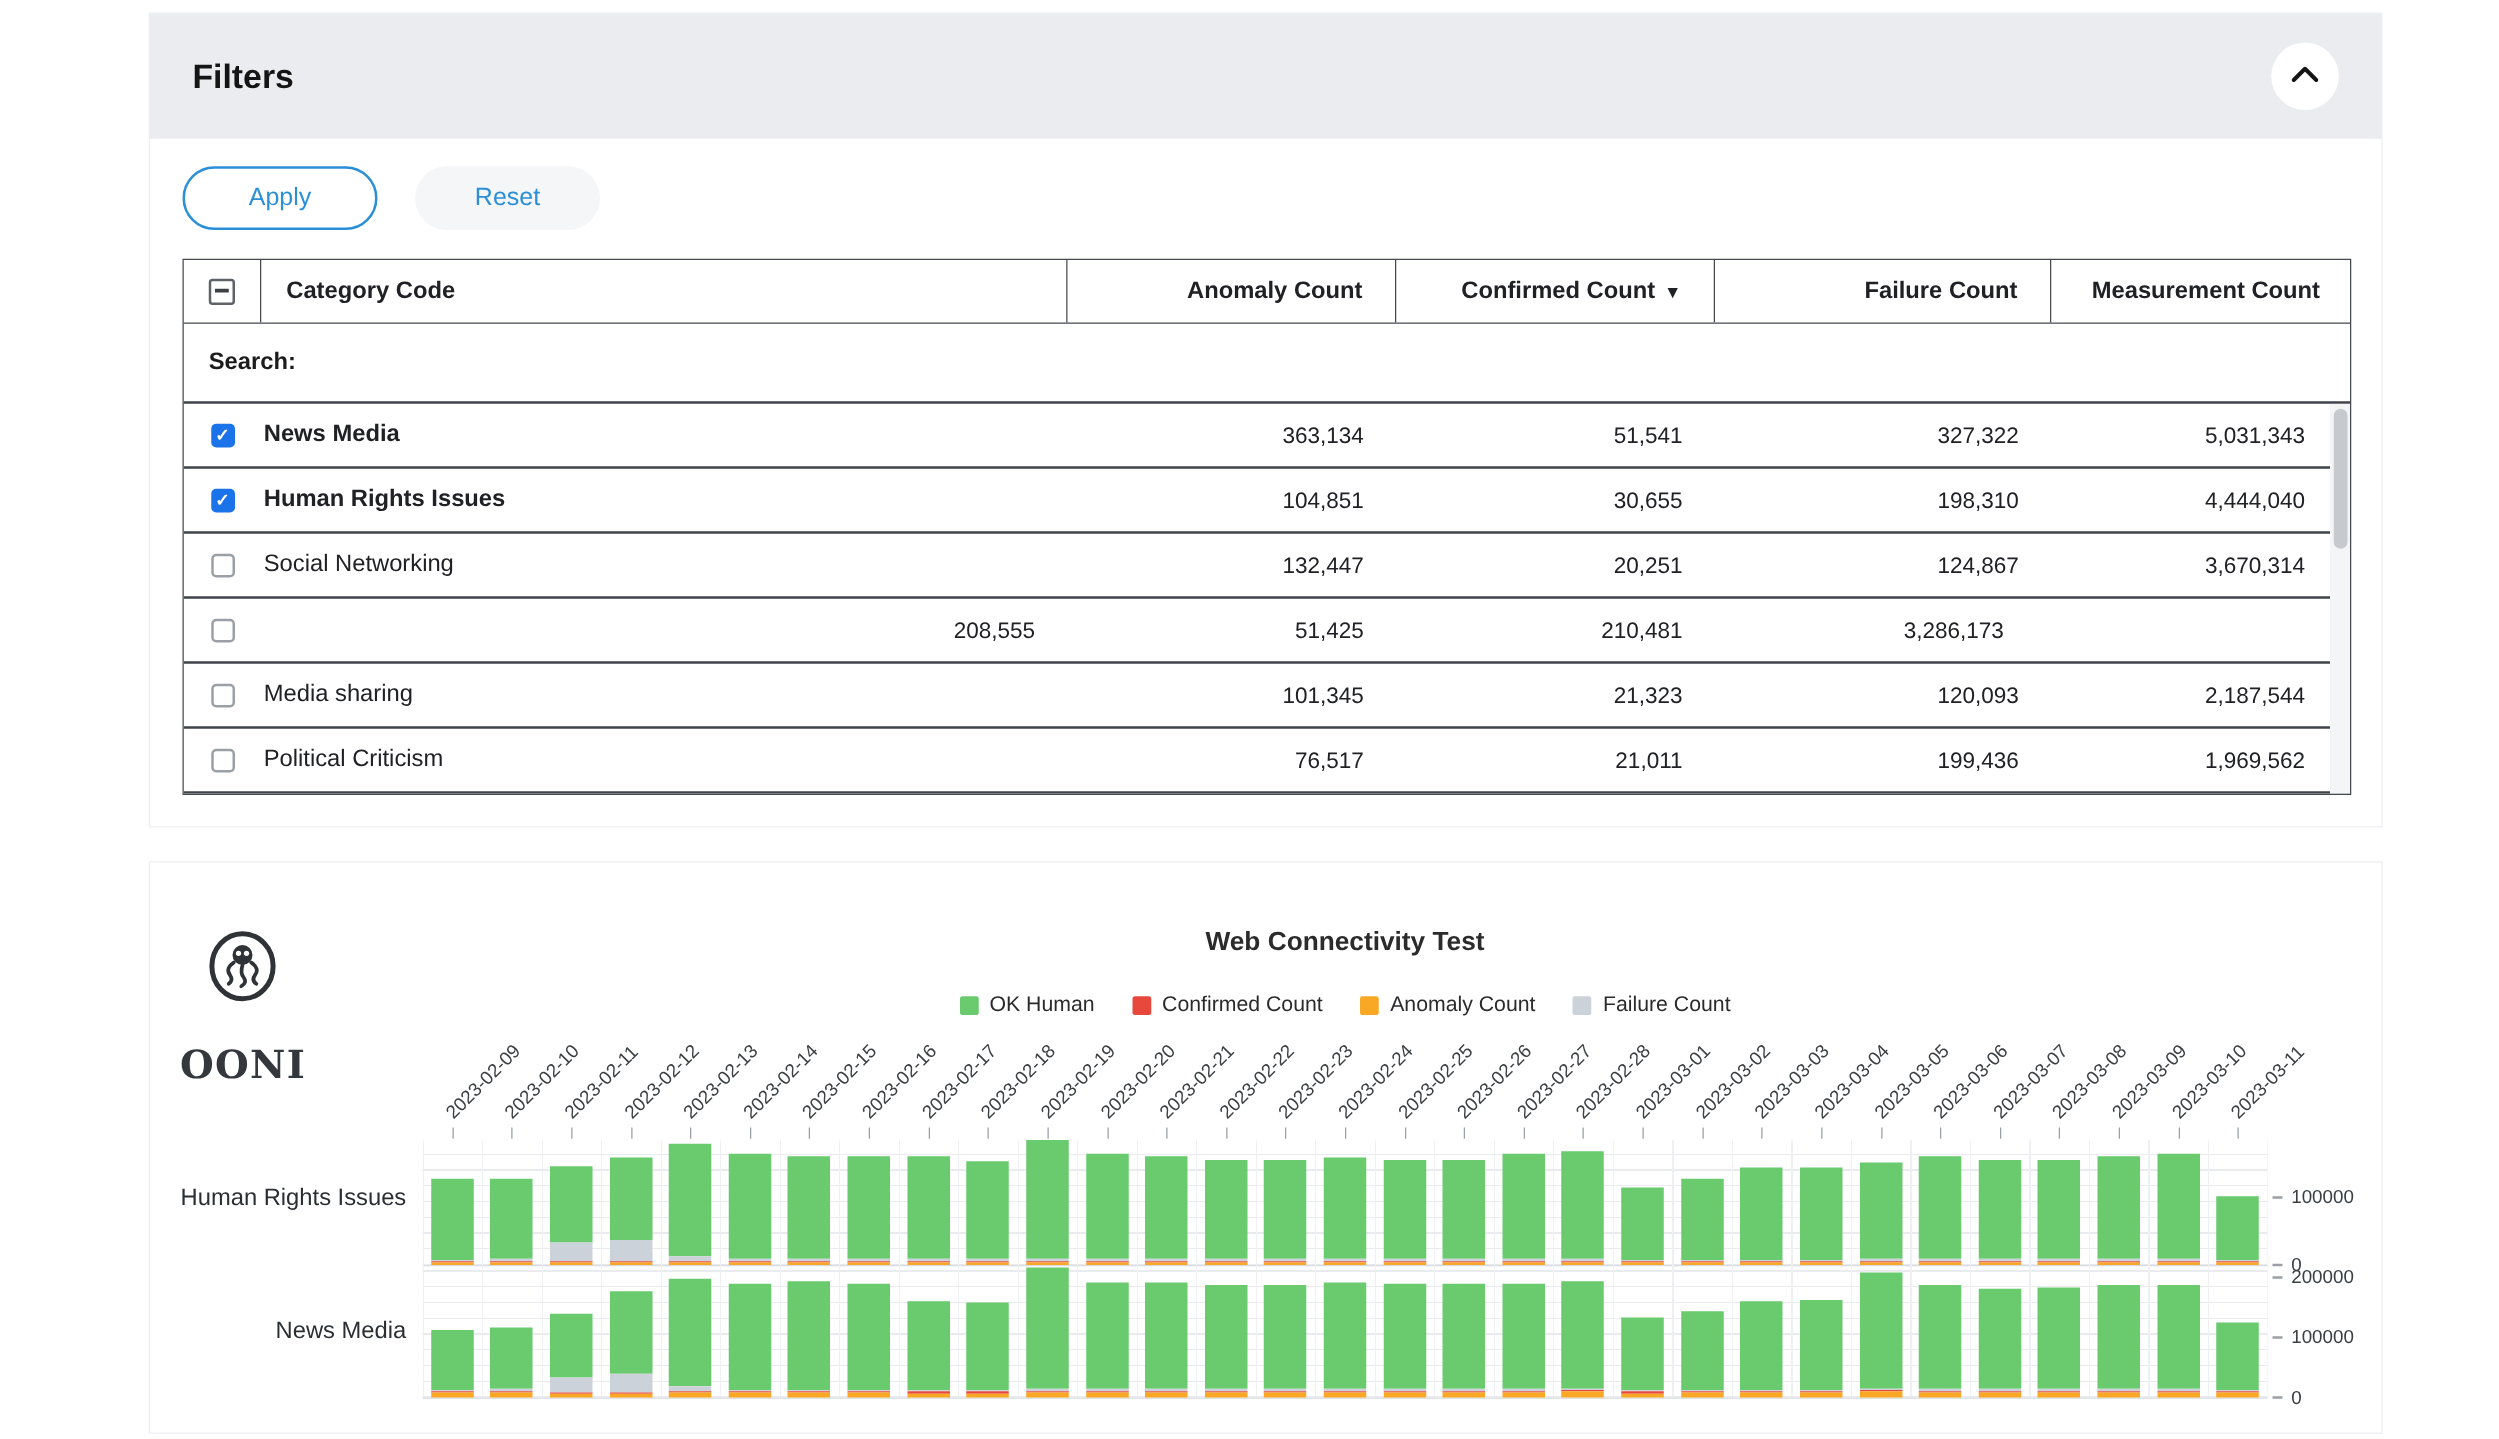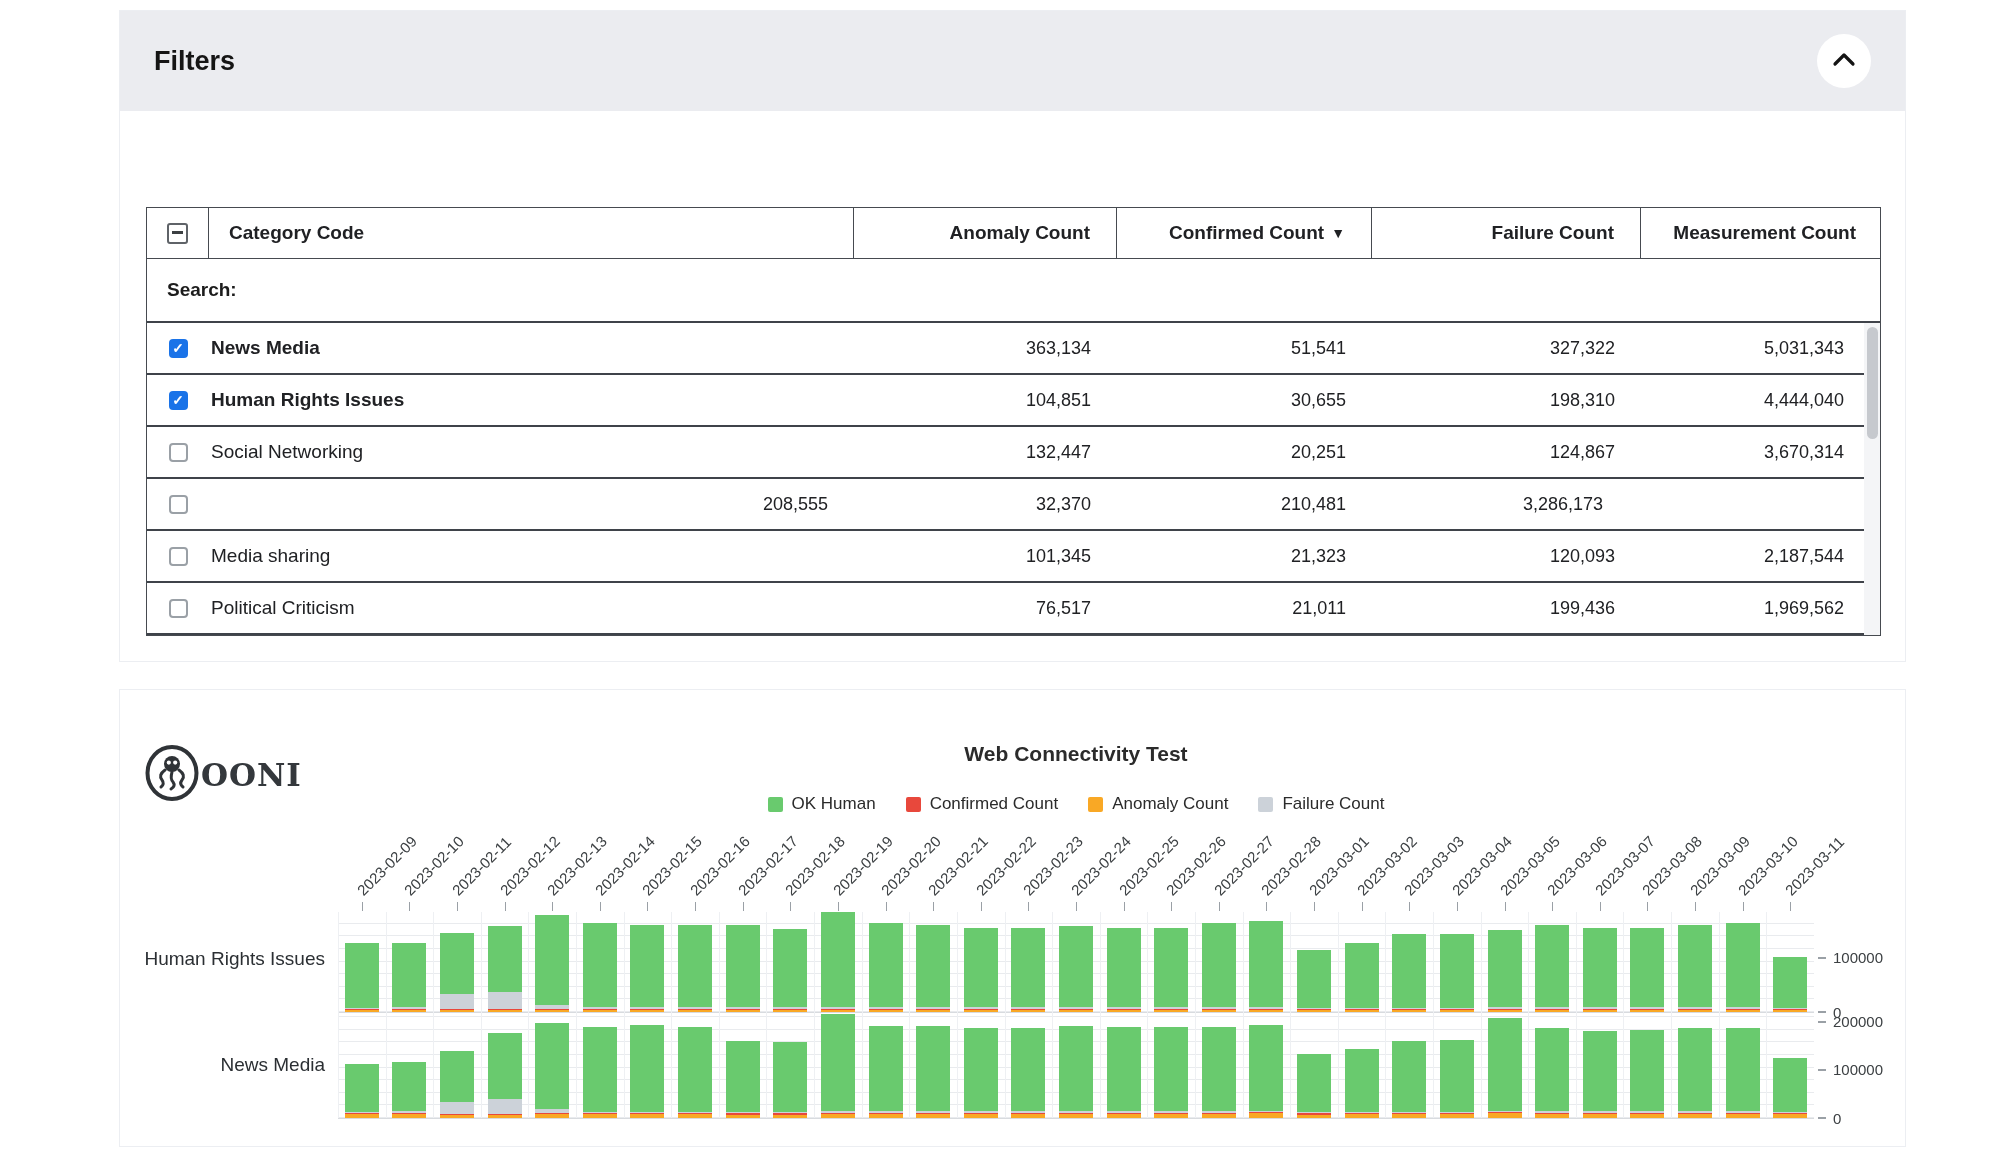--- a/index.html
+++ b/index.html
@@ -44,21 +44,21 @@
   .num.last{padding-right:38px;}
   .cb-ind{width:17px;height:17px;border:2px solid #5f6368;border-radius:3px;position:relative;background:#fff;}
   .cb-ind::after{content:"";position:absolute;left:3px;right:3px;top:6px;height:3px;background:#3c4043;}
   .cb-on{width:19px;height:19px;background:#1a73e8;border-radius:4px;display:flex;align-items:center;justify-content:center;}
   .cb-on::after{content:"✓";color:#fff;font-size:14px;font-weight:bold;line-height:1;}
   .cb-off{width:19px;height:19px;border:2px solid #9aa0a6;border-radius:4px;background:#fff;box-sizing:border-box;}
   .sb-track{position:absolute;right:0;top:0;width:16px;height:100%;background:#f4f5f7;}
   .sb-thumb{position:absolute;right:2px;top:4px;width:11px;height:112px;border-radius:6px;background:#c6c9ce;}
   
   #chart-card{left:119px;top:689px;width:1787px;height:458px;}
-  .logo{position:absolute;left:24px;top:54px;display:flex;align-items:center;gap:1px;}
+  .logo{position:absolute;left:24px;top:54px;display:flex;align-items:center;gap:27px;flex-direction:column;}
   .logo-text{font-family:"DejaVu Serif",serif;font-weight:bold;font-size:31px;color:#34383c;letter-spacing:1px;}
   .chart-title{position:absolute;left:218px;top:52px;width:1476px;text-align:center;font-size:21px;font-weight:600;color:#2b2b2b;}
   .legend{position:absolute;left:218px;top:104px;width:1476px;display:flex;justify-content:center;align-items:center;gap:30px;}
   .litem{display:flex;align-items:center;gap:9px;font-size:17px;color:#2b2b2b;cursor:pointer;}
   .lswatch{width:15px;height:15px;border-radius:2px;}
   .xlab{position:absolute;font-size:15px;color:#3c4043;transform:rotate(-45deg);transform-origin:left bottom;
     white-space:nowrap;line-height:15px;}
   .xtick{position:absolute;width:1px;height:9px;background:#9aa0a6;top:212px;}
   .facet{position:absolute;left:218px;width:1476px;
     background-image:repeating-linear-gradient(to right,#eef0f3 0 1px,transparent 1px 47.61px),
@@ -78,20 +78,24 @@
     <div class="panel-title">Filters</div>
     <button class="collapse-btn">
       <span>
         <svg width="24" height="15" viewBox="0 0 24 15">
             <polyline points="3,12 12,3 21,12" stroke="#141414" stroke-width="3.2" fill="none" stroke-linecap="round" stroke-linejoin="round"></polyline>
           </svg>
       </span>
     </button>
   </div>
 
+  <div class="btn-row">
+    <button class="pill apply">Apply</button>
+    <button class="pill reset">Reset</button>
+  </div>
 
   <div class="ftable">
     <div class="tgrid thead">
       <div class="th center">
         <span class="cb-ind"></span>
       </div>
       <div class="th cat">Category Code</div>
       <div class="th right">Anomaly Count</div>
       <div class="th right">
         <span>Confirmed Count</span>
@@ -133,21 +137,21 @@
           <div class="num">132,447</div>
           <div class="num">20,251</div>
           <div class="num">124,867</div>
           <div class="num last">3,670,314</div>
         </div>
         <div class="tgrid trow">
           <div class="cbcell">
             <span class="cb-off"></span>
           </div>
           <div class="num">208,555</div>
-          <div class="num">32,370</div>
+          <div class="num">51,425</div>
           <div class="num">210,481</div>
           <div class="num last">3,286,173</div>
         </div>
         <div class="tgrid trow">
           <div class="cbcell">
             <span class="cb-off"></span>
           </div>
           <div class="catcell">Media sharing</div>
           <div class="num">101,345</div>
           <div class="num">21,323</div>

